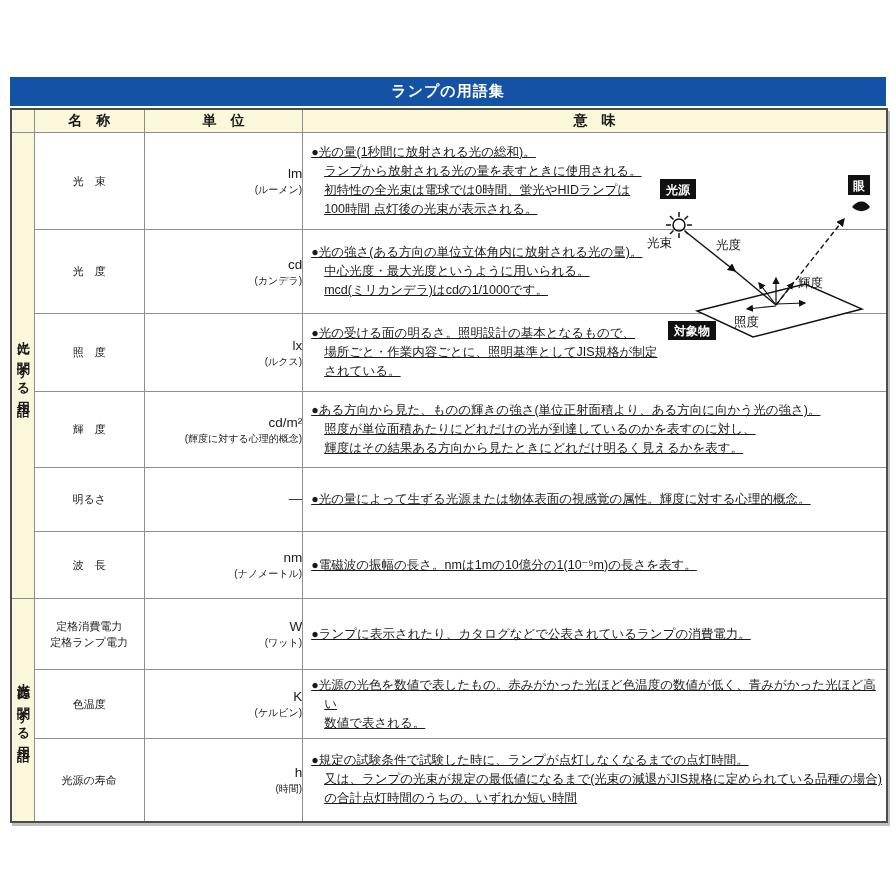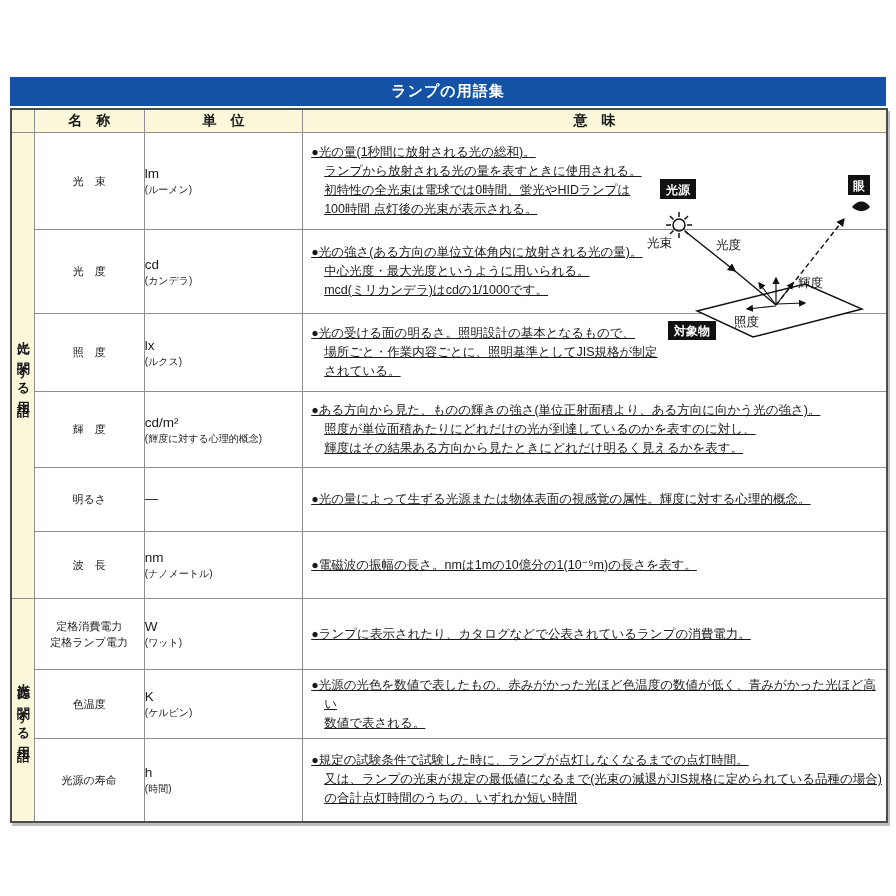--- a/index.html
+++ b/index.html
@@ -29,21 +29,21 @@
     background:var(--panel-bg,#faf7db);text-align:center;vertical-align:middle;
   }
   .vtext{
     writing-mode:vertical-rl;text-orientation:upright;display:inline-block;
     font-size:13px;font-weight:600;letter-spacing:3px;line-height:1.1;
   }
   td.name{
     text-align:center;vertical-align:middle;font-size:11px;
     white-space:pre-line;line-height:1.5;
   }
-  td.unit{text-align:left;vertical-align:middle;font-size:13.5px;line-height:1.35;}
+  td.unit{text-align:right;vertical-align:middle;font-size:13.5px;line-height:1.35;}
   .unit-reading{font-size:10px;}
   td.meaning{vertical-align:middle;text-decoration:underline;}
   .meaning-text{
     font-size:12.5px;line-height:1.52;white-space:pre-line;
     padding:5px 4px 5px 21px;text-indent:-13px;
   }
   .diagram{
     position:absolute;left:640px;top:133px;width:236px;height:260px;
     pointer-events:none;z-index:5;margin-top:24px;
   }

